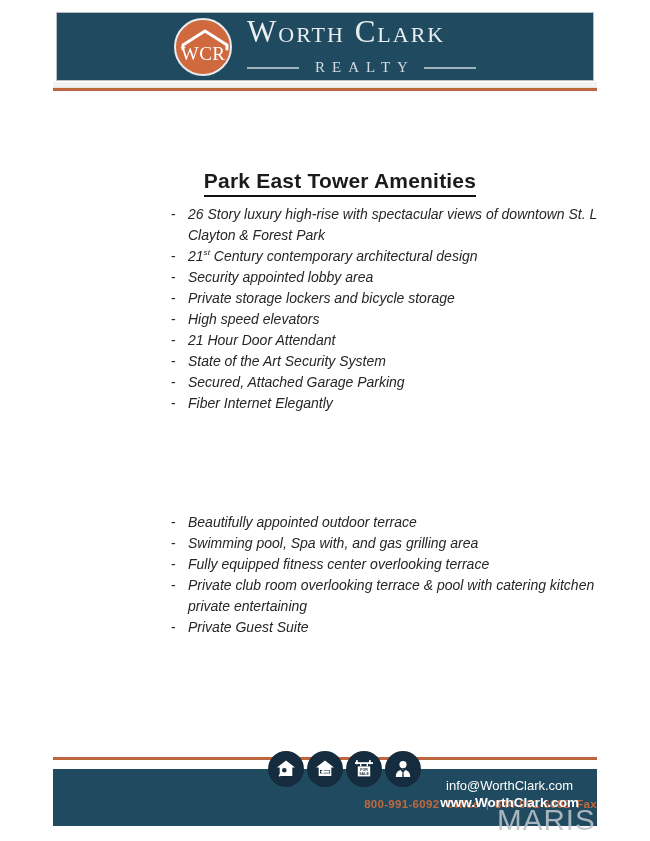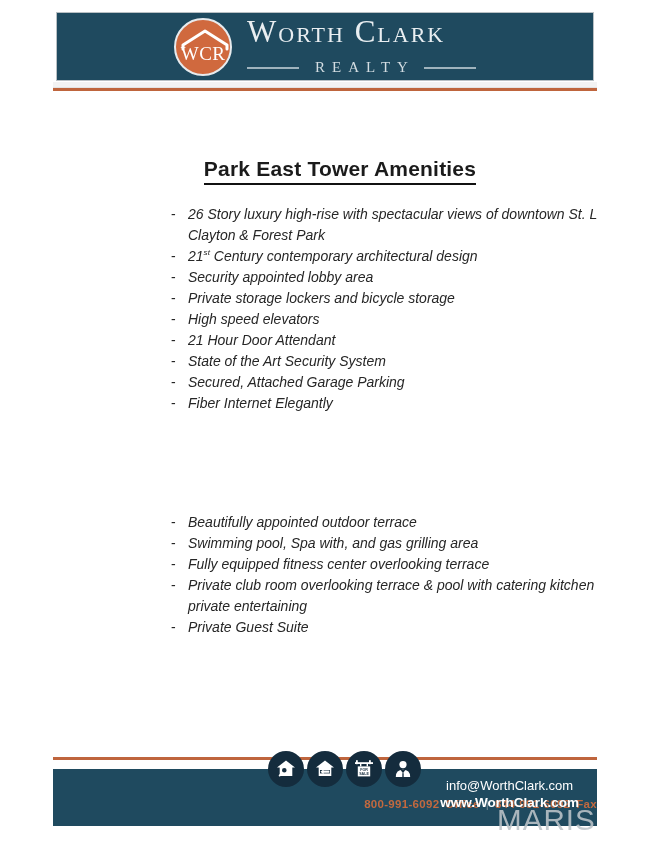--- a/index.html
+++ b/index.html
@@ -34,21 +34,21 @@
   }
   .brand-sub .rule { width:52px; height:2px; background:#9fb3bd; }
   .brand-sub .realty {
     font-family:"Liberation Serif", serif; color:#d3dde2; font-size:15px;
     letter-spacing:7px; text-transform:uppercase; text-indent:7px;
   }
   .stripe-gray-top { position:absolute; left:0; right:0; top:82px; height:6px; background:#f3f3f3; border-bottom:1px solid #e4e4e4; }
   .stripe-orange-top { position:absolute; left:0; right:0; top:88px; height:3px; background:#BF653D; }
 
   
-  .content-center { position:absolute; left:30px; right:0; text-align:center; }
+  .content-center { position:absolute; left:30px; right:0; text-align:center;margin-top:12px; }
   .doc-title { top:157px; }
   .doc-title2 { top:469px; }
   .doc-title .t, .doc-title2 .t {
     display:inline-block; color:#1b1b1b; font-size:21px; font-weight:bold;
     border-bottom:2.5px solid #111; padding-bottom:2px; letter-spacing:.2px;
   }
   sup { font-size:58%; line-height:0; vertical-align:super; }
 
   .bullet-list { position:absolute; left:118px; list-style:none; }
   .list-1 { top:204px; }

